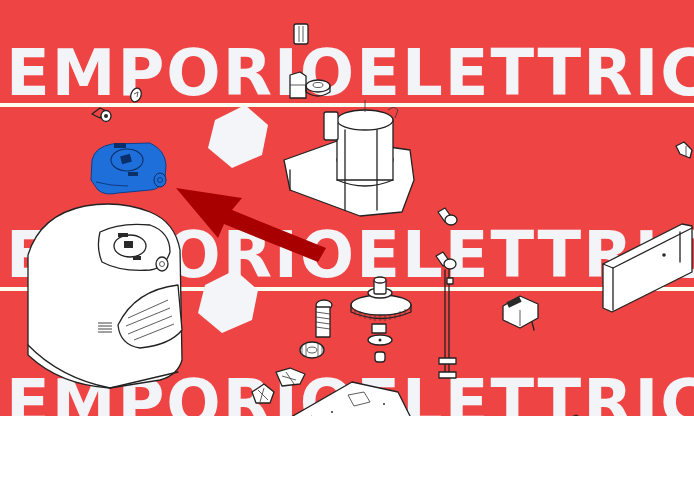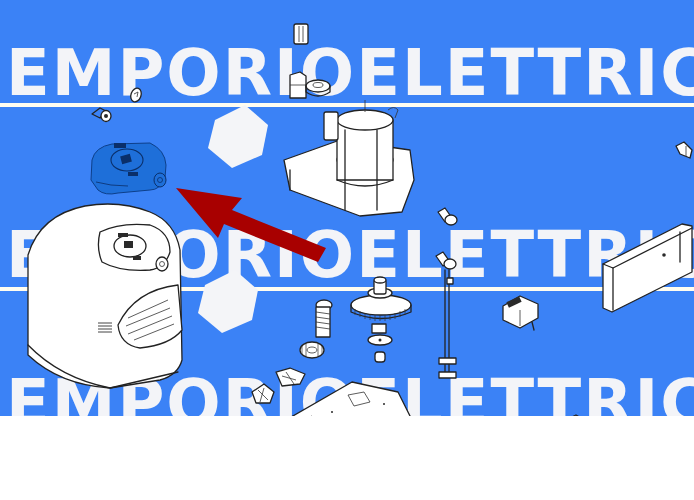--- a/index.html
+++ b/index.html
@@ -1,20 +1,20 @@
 <!DOCTYPE html>
 <html><head>
 <meta charset="utf-8">
 <style>
   html, body { margin: 0; padding: 0; background: #ffffff; }
   #stage {
     position: relative;
     width: 694px; height: 416px;
     overflow: hidden;
-    background: #3b82f6;
+    background: #ef4444;
     font-family: "DejaVu Sans", sans-serif;
   }
   .wm-row {
     position: absolute;
     left: 0; width: 694px;
     height: 70px;
     display: flex;
     justify-content: space-between;
     align-items: center;
     pointer-events: none;

